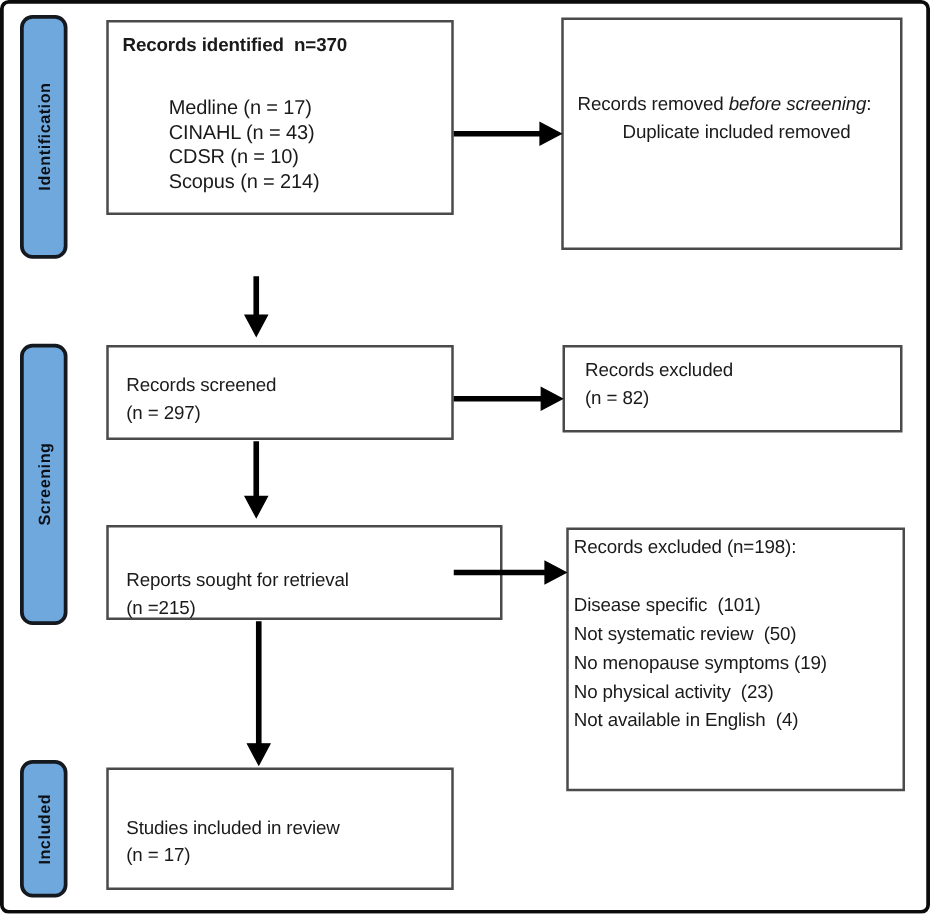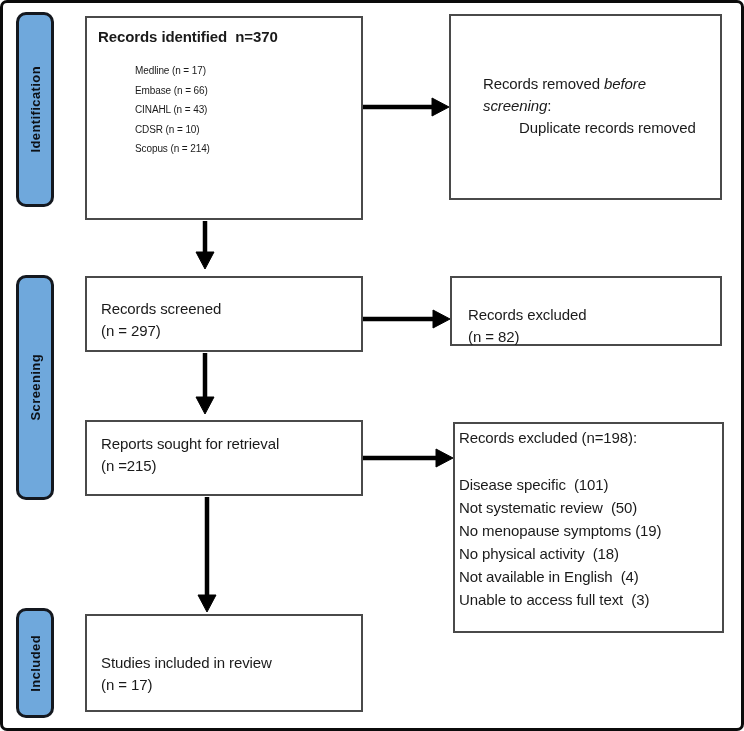--- a/index.html
+++ b/index.html
@@ -34,28 +34,28 @@
   #stage-identification{top:12px;height:195px;}
   #stage-screening{top:275px;height:225px;}
   #stage-included{top:608px;height:110px;}
   
   .box{
     position:absolute;background:#fff;border:2px solid var(--box-border);
     box-sizing:border-box;font-size:15px;line-height:22px;letter-spacing:-0.1px;
   }
   .t{white-space:pre-wrap;}
   .bold{font-weight:bold;}
-  #box-identified{left:85px;top:16px;width:278px;height:204px;padding:9px 8px 0 11px;}
+  #box-identified{left:85px;top:16px;width:278px;height:156px;padding:9px 8px 0 11px;}
   #box-identified .title{font-size:15px;line-height:20px;}
-  #box-identified .src-list{margin:14px 0 0 37px;font-size:10px;line-height:19.5px;}
-  #box-removed{left:449px;top:14px;width:273px;height:186px;padding:57px 12px 0 32px;}
+  #box-identified .src-list{margin:30px 0 0 37px;font-size:16px;line-height:19.5px;}
+  #box-removed{left:449px;top:14px;width:273px;height:186px;padding:57px 12px 0 11px;}
   #box-removed .detail{margin-left:36px;}
   #box-screened{left:85px;top:276px;width:278px;height:76px;padding:20px 0 0 14px;}
-  #box-excluded-screen{left:450px;top:276px;width:272px;height:70px;padding:26px 0 0 16px;}
-  #box-sought{left:85px;top:420px;width:278px;height:76px;padding:11px 0 0 14px;}
+  #box-excluded-screen{left:450px;top:276px;width:272px;height:70px;padding:8px 0 0 16px;}
+  #box-sought{left:85px;top:420px;width:317px;height:76px;padding:32px 0 0 14px;}
   #box-excluded-retrieval{left:453px;top:422px;width:271px;height:211px;padding:2px 4px 0 4px;line-height:23px;}
   #box-excluded-retrieval .spacer{height:24px;}
   #box-included{left:85px;top:614px;width:278px;height:98px;padding:36px 0 0 14px;}
   .arrows{position:absolute;left:0;top:0;width:744px;height:731px;pointer-events:none;}
 </style>
 </head>
 <body>
 
 <div class="canvas">
 
@@ -66,30 +66,29 @@
     <span class="vtext">Screening</span>
   </div>
   <div class="stage" id="stage-included">
     <span class="vtext">Included</span>
   </div>
 
   <div class="box" id="box-identified">
     <div class="t bold title">Records identified  n=370</div>
     <div class="src-list">
       <div class="t">Medline (n = 17)</div>
-      <div class="t">Embase (n = 66)</div>
       <div class="t">CINAHL (n = 43)</div>
       <div class="t">CDSR (n = 10)</div>
       <div class="t">Scopus (n = 214)</div>
     </div>
   </div>
 
   <div class="box" id="box-removed">
     <div class="t"><span>Records removed </span><i>before screening</i><span>:</span></div>
-    <div class="t detail">Duplicate records removed</div>
+    <div class="t detail">Duplicate included removed</div>
   </div>
 
   <div class="box" id="box-screened">
     <div class="t">Records screened</div>
     <div class="t">(n = 297)</div>
   </div>
 
   <div class="box" id="box-excluded-screen">
     <div class="t">Records excluded</div>
     <div class="t">(n = 82)</div>
@@ -99,23 +98,22 @@
     <div class="t">Reports sought for retrieval</div>
     <div class="t">(n =215)</div>
   </div>
 
   <div class="box" id="box-excluded-retrieval">
     <div class="t">Records excluded (n=198):</div>
     <div class="spacer"></div>
     <div class="t">Disease specific  (101)</div>
     <div class="t">Not systematic review  (50)</div>
     <div class="t">No menopause symptoms (19)</div>
-    <div class="t">No physical activity  (18)</div>
+    <div class="t">No physical activity  (23)</div>
     <div class="t">Not available in English  (4)</div>
-    <div class="t">Unable to access full text  (3)</div>
   </div>
 
   <div class="box" id="box-included">
     <div class="t">Studies included in review</div>
     <div class="t">(n = 17)</div>
   </div>
 
   <svg class="arrows" viewBox="0 0 744 731" xmlns="http://www.w3.org/2000/svg">
     <g stroke="#000" fill="#000">
       <line x1="363" y1="107" x2="433" y2="107" stroke-width="4.5"></line>

